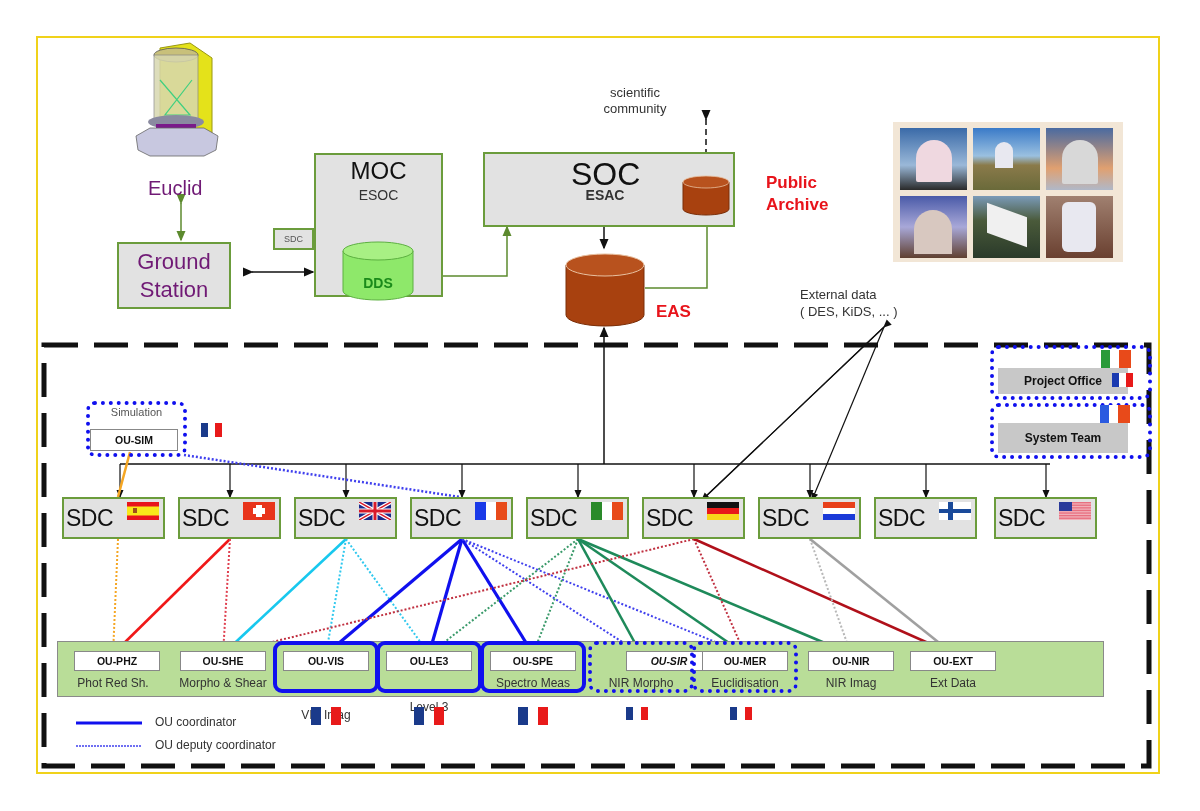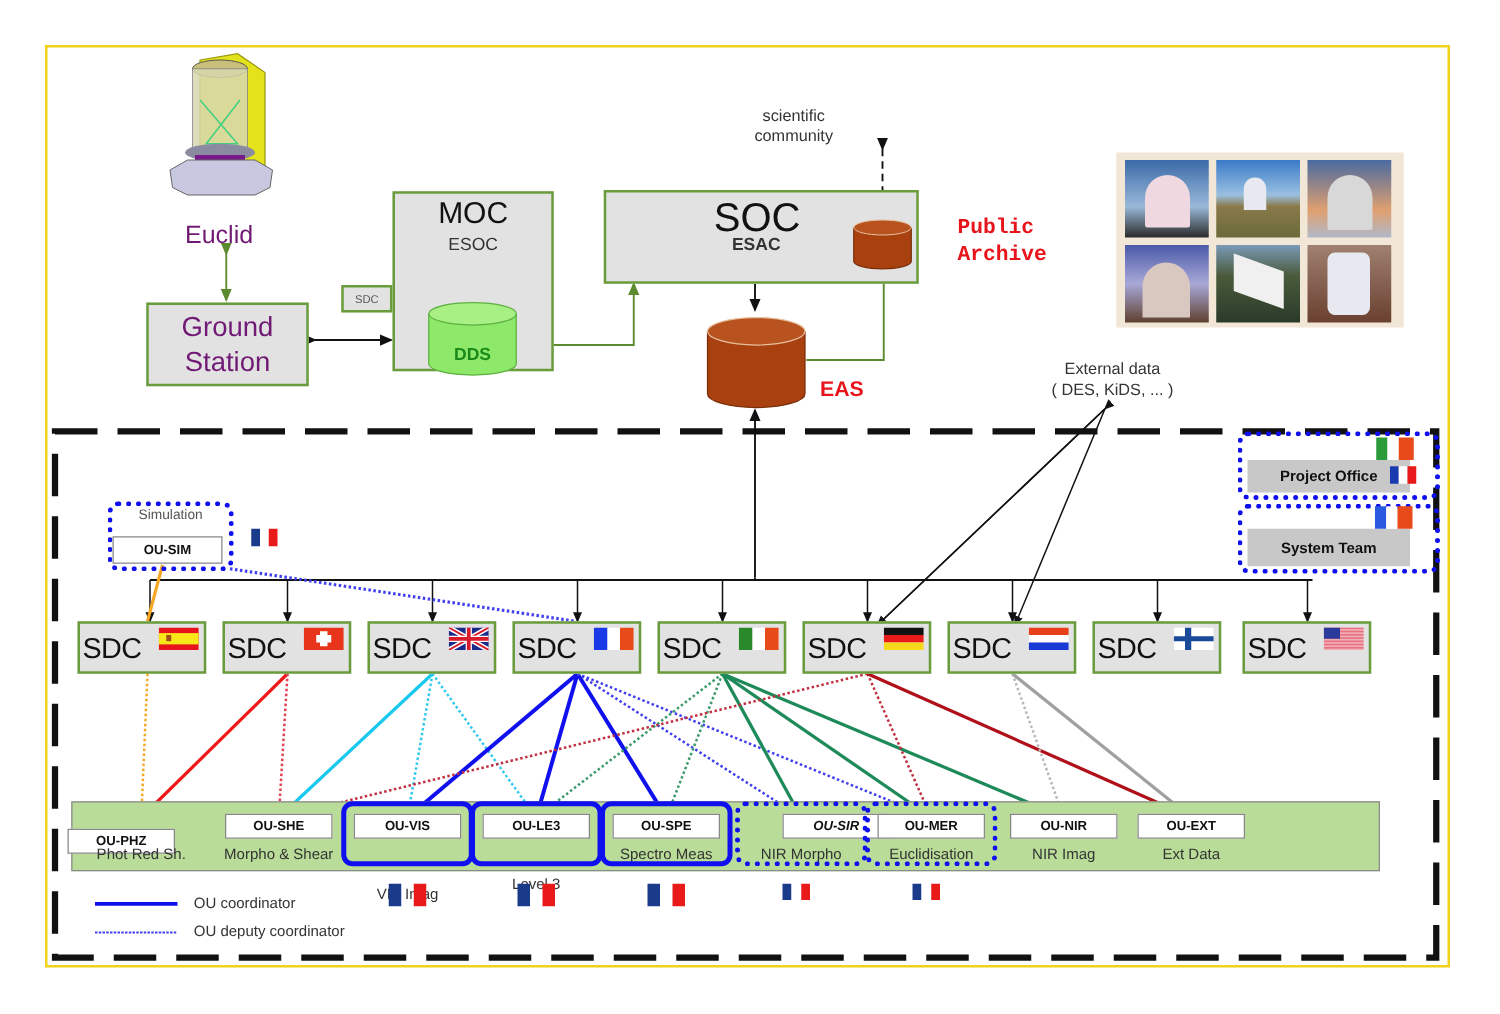--- a/index.html
+++ b/index.html
@@ -105,21 +105,21 @@
   <polygon points="30,8 60,3 82,18 82,100 64,108 30,100" fill="#e4e21a" stroke="#9a9810" stroke-width="1"></polygon>
   <ellipse cx="46" cy="15" rx="22" ry="7" fill="#c8c07a" stroke="#555" stroke-width="0.8"></ellipse>
   <rect x="24" y="15" width="44" height="70" fill="#d8d8b0" stroke="#888" stroke-width="0.8" opacity="0.85"></rect>
   <polyline points="30,40 60,75 35,75 62,40" fill="none" stroke="#40d080" stroke-width="1.2"></polyline>
   <ellipse cx="46" cy="82" rx="28" ry="7" fill="#8a8aa0"></ellipse>
   <rect x="26" y="84" width="40" height="10" fill="#7a1a8a"></rect>
   <polygon points="6,96 20,88 74,88 88,96 86,110 74,116 20,116 8,110" fill="#c8c8e0" stroke="#666" stroke-width="0.8"></polygon>
 </svg>
 <div class="abs t-big" style="left:148px;top:174px;font-size:20px;">Euclid</div>
 
-<div class="gbox center" style="left:117px;top:242px;width:130px;height:67px;">
+<div class="gbox center" style="left:117px;top:242px;width:114px;height:67px;">
   <span class="t-big">Ground</span>
   <span class="t-big">Station</span>
 </div>
 
 <div class="gbox" style="left:314px;top:153px;width:129px;height:144px;">
   <div class="abs" style="left:0;right:0;top:2px;text-align:center;font-size:24px;">MOC</div>
   <div class="abs" style="left:0;right:0;top:32px;text-align:center;font-size:14px;color:#333;">ESOC</div>
   <svg class="abs" style="left:25px;top:86px" width="74" height="62">
     <path d="M2,10 L2,50 A35,9 0 0 0 72,50 L72,10" fill="#8ee86a" stroke="#5cb040" stroke-width="1"></path>
     <ellipse cx="37" cy="10" rx="35" ry="9" fill="#a8f084" stroke="#5cb040" stroke-width="1"></ellipse>
@@ -133,32 +133,32 @@
   <div class="abs" style="left:90px;top:33px;width:60px;text-align:center;font-size:14px;color:#333;font-weight:bold;">ESAC</div>
   <svg class="abs" style="left:196px;top:20px" width="50" height="44">
     <path d="M2,8 L2,35 A23,6 0 0 0 48,35 L48,8" fill="#a8410f" stroke="#7a2e08" stroke-width="1"></path>
     <ellipse cx="25" cy="8" rx="23" ry="6" fill="#b8521e" stroke="#e8c0a0" stroke-width="0.8"></ellipse>
   </svg>
 </div>
 <div class="abs" style="left:580px;top:85px;width:110px;text-align:center;font-size:13px;color:#333;line-height:16px;">
   <div>scientific</div>
   <div>community</div>
 </div>
-<div class="abs" style="left:766px;top:172px;font-size:17px;font-weight:bold;color:#e8141b;line-height:22px;font-family:Liberation Mono, monospace;">
+<div class="abs" style="left:766px;top:172px;font-size:17px;font-weight:bold;color:#e8141b;line-height:22px;">
   <div>Public</div>
   <div>Archive</div>
 </div>
 
 <svg class="abs" style="left:564px;top:253px" width="82" height="76">
   <path d="M2,12 L2,62 A39,11 0 0 0 80,62 L80,12" fill="#a8410f" stroke="#7a2e08" stroke-width="1"></path>
   <ellipse cx="41" cy="12" rx="39" ry="11" fill="#b8521e" stroke="#e8c0a0" stroke-width="1"></ellipse>
 </svg>
 <div class="abs" style="left:656px;top:302px;font-size:17px;font-weight:bold;color:#e8141b;">EAS</div>
 
-<div class="abs" style="left:800px;top:286px;width:180px;text-align:center;font-size:13px;color:#333;line-height:17px;">
+<div class="abs" style="left:800px;top:286px;width:180px;font-size:13px;color:#333;line-height:17px;">
   <div>External data</div>
   <div>( DES, KiDS, ... )</div>
 </div>
 
 <div class="abs" style="left:893px;top:122px;width:230px;height:140px;background:#f2e6d6;">
   <div class="abs" style="left:7px;top:6px;width:67px;height:62px;background:linear-gradient(#3a6aa8,#9ab8d8 60%,#2a2a2a);">
       <div class="abs" style="left:16px;top:12px;width:36px;height:42px;background:#efd8e0;border-radius:18px 18px 2px 2px;"></div>
     </div>
   <div class="abs" style="left:80px;top:6px;width:67px;height:62px;background:linear-gradient(#3a7ac8,#9ac0e0 45%,#8a7a4a 60%,#6a6a3a);">
       <div class="abs" style="left:22px;top:14px;width:18px;height:26px;background:#e8e8f0;border-radius:9px 9px 0 0;"></div>
@@ -284,21 +284,21 @@
         <rect x="0" y="10.4" width="32" height="1.3" fill="#e87080"></rect>
         <rect x="0" y="13" width="32" height="1.3" fill="#e87080"></rect>
         <rect x="0" y="15.600000000000001" width="32" height="1.3" fill="#e87080"></rect>
         <rect x="0" y="0" width="13" height="9" fill="#2a3a9a"></rect>
       </svg>
     </div>
   </div>
 
 <div class="ou-panel"></div>
 <div id="ou-row">
-    <div class="ou" style="left: 54px; top: 651px; margin-top: 12px;">OU-PHZ</div>
+    <div class="ou" style="left: 74px; top: 651px;">OU-PHZ</div>
     <div class="ou-sub" style="left: 58px; top: 676px;">Phot Red Sh.</div>
     <div class="ou" style="left: 180px; top: 651px;">OU-SHE</div>
     <div class="ou-sub" style="left: 168px; top: 676px;">Morpho &amp; Shear</div>
     <div class="ou" style="left: 283px; top: 651px;">OU-VIS</div>
     <div class="ou-sub" style="left: 271px; top: 708px;">VIS Imag</div>
     <div class="coord" style="left: 273px; top: 641px; width: 106px; height: 52px;"></div>
     <div class="frf" style="left: 311px; top: 707px; width: 30px; height: 18px;">
       <span style="left:0;width:10px;height:18px;background:#1a3a8a"></span>
       <span style="left:20px;width:10px;height:18px;background:#e81a1a"></span>
     </div>

